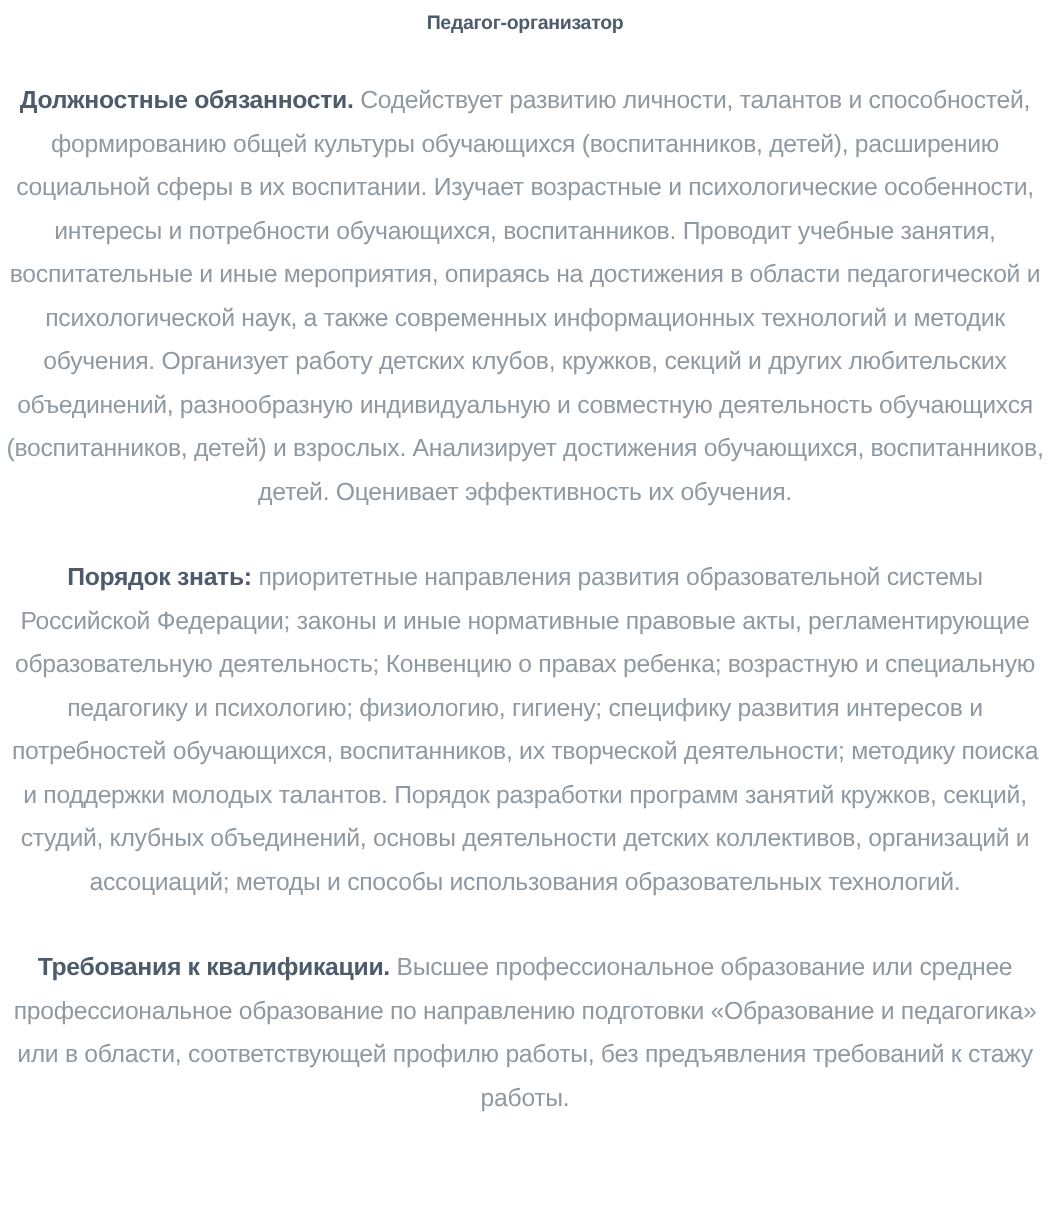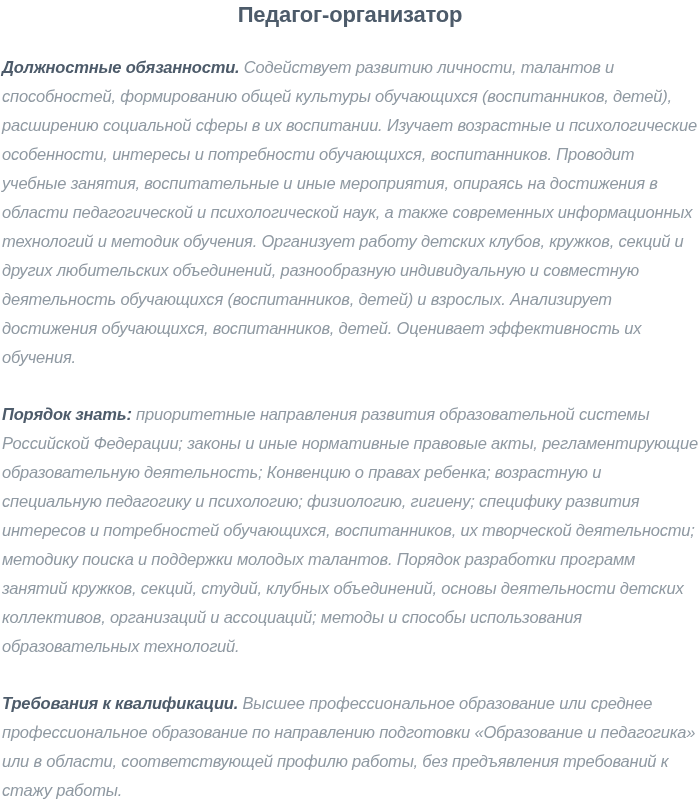--- a/index.html
+++ b/index.html
@@ -15,30 +15,29 @@
     font-size: 16.5px;
     line-height: 29px;
     letter-spacing: -0.2px;
     color: #8f99a2;
   }
   .doc {
     padding: 0 2px;
   }
   .doc-title {
     margin: 0 0 24px 0;
-    font-size: 22px;
+    font-size: 13px;
     line-height: 29px;
     font-weight: 700;
     text-align: center;
     color: #4d5b6a;
   }
   .doc-paragraph {
     margin: 0 0 28px 0;
-    text-align: left;
-    font-style: italic;
+    text-align: center;
   }
   .doc-paragraph:last-child {
     margin-bottom: 0;
   }
   .para-lead {
     font-weight: 700;
     color: #4d5b6a;
   }
 </style>
 </head>

